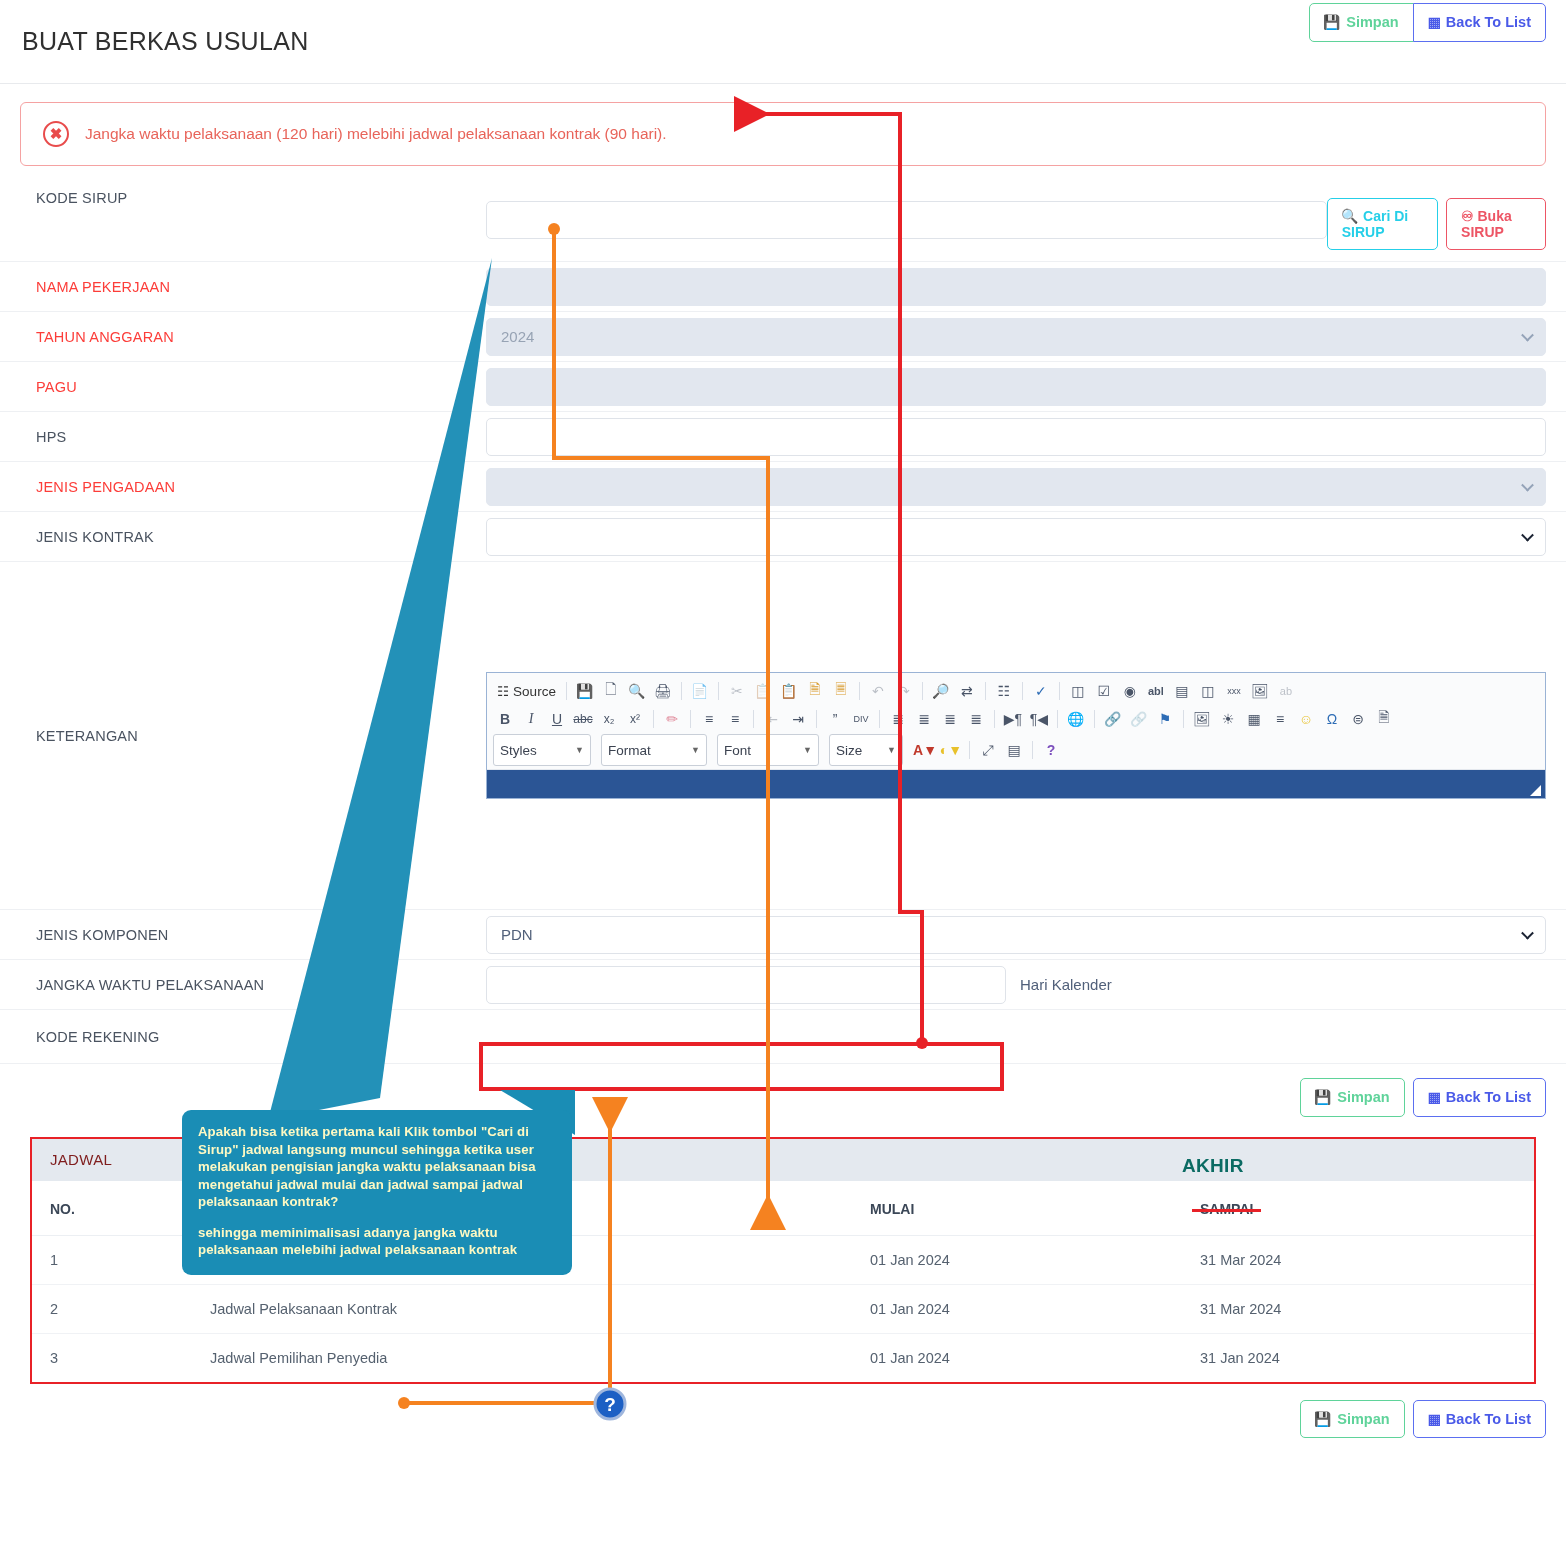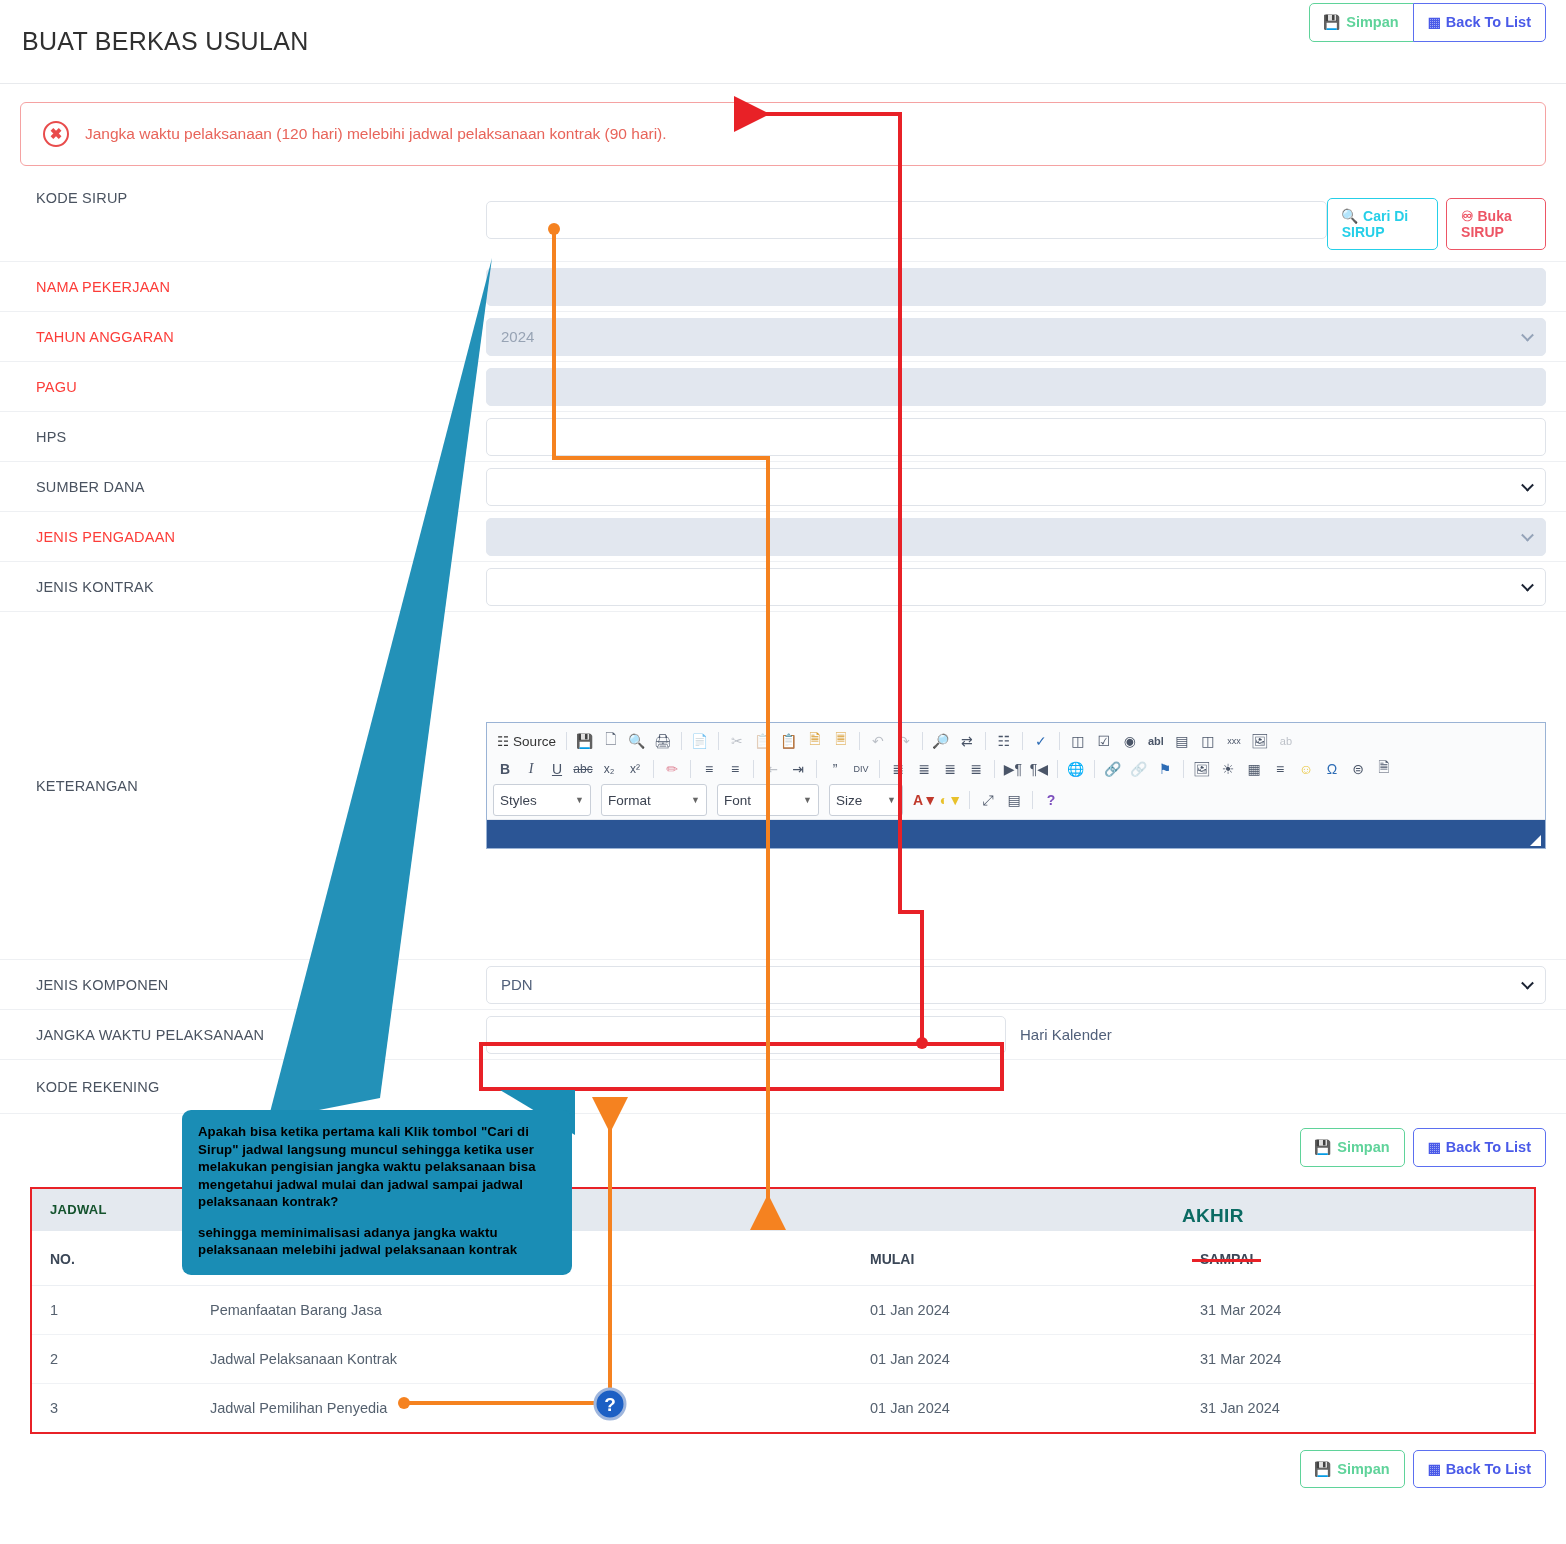--- a/index.html
+++ b/index.html
@@ -117,21 +117,21 @@
   .btnrow .btn-save{ border-radius:5px; }
   .btnrow .btn-back{ border-radius:5px; margin-left:0; }
 
   
   .jadwal{
     margin:6px 30px 0 30px; border:2px solid #e82127;
     background:#fff; position:relative;
   }
   .jadwal-head{
     background:#e4e9ef; height:42px; display:flex; align-items:center;
-    padding:0 18px; font-size:13px; font-weight:700; color:#14532d; letter-spacing:.3px;
+    padding:0 18px; font-size:15px; font-weight:400; color:#7f1d1d; letter-spacing:.3px;
   }
   .jt{ width:100%; border-collapse:collapse; }
   .jt th{
     text-align:left; font-size:14px; font-weight:700; color:#3b4757;
     padding:20px 10px 18px 18px; border-bottom:1px solid #eceff3;
   }
   .jt td{
     text-align:left; font-size:14.5px; color:#55616f;
     padding:16px 10px 16px 18px; border-bottom:1px solid #f0f2f5;
   }
@@ -148,21 +148,21 @@
   .akhir-note{
     position:absolute; left:0; top:-26px; color:#0b6b63;
     font-size:19px; font-weight:700; letter-spacing:.3px; white-space:nowrap;
   }
   .th-sampai{ position:relative; }
 
   
   .anno{ position:absolute; inset:0; pointer-events:none; }
   .callout{
     position:absolute; left:182px; top:1110px; width:390px;
-    background:#1a8db5; color:#000000; border-radius:9px;
+    background:#1a8db5; color:#fef9c3; border-radius:9px;
     padding:13px 16px 16px 16px; font-size:13.2px; font-weight:700;
     line-height:1.33; letter-spacing:.1px; z-index:40;
   }
   .callout p{ margin:0; }
   .callout p + p{ margin-top:13px; }
 </style>
 </head>
 <body>
 
 <div class="page-header">
@@ -237,29 +237,20 @@
 
   <div class="frow">
     <div class="flabel">HPS</div>
     <div class="fctl">
         <div class="inp">
           <span class="ph"></span>
         </div>
       </div>
   </div>
 
-  <div class="frow">
-    <div class="flabel">SUMBER DANA</div>
-    <div class="fctl">
-        <div class="inp sel">
-      <span class="ph"></span>
-      <span class="caret"></span>
-    </div>
-      </div>
-  </div>
 
   <div class="frow">
     <div class="flabel req">JENIS PENGADAAN</div>
     <div class="fctl">
         <div class="inp dis sel">
       <span class="ph"></span>
       <span class="caret"></span>
     </div>
       </div>
   </div>

